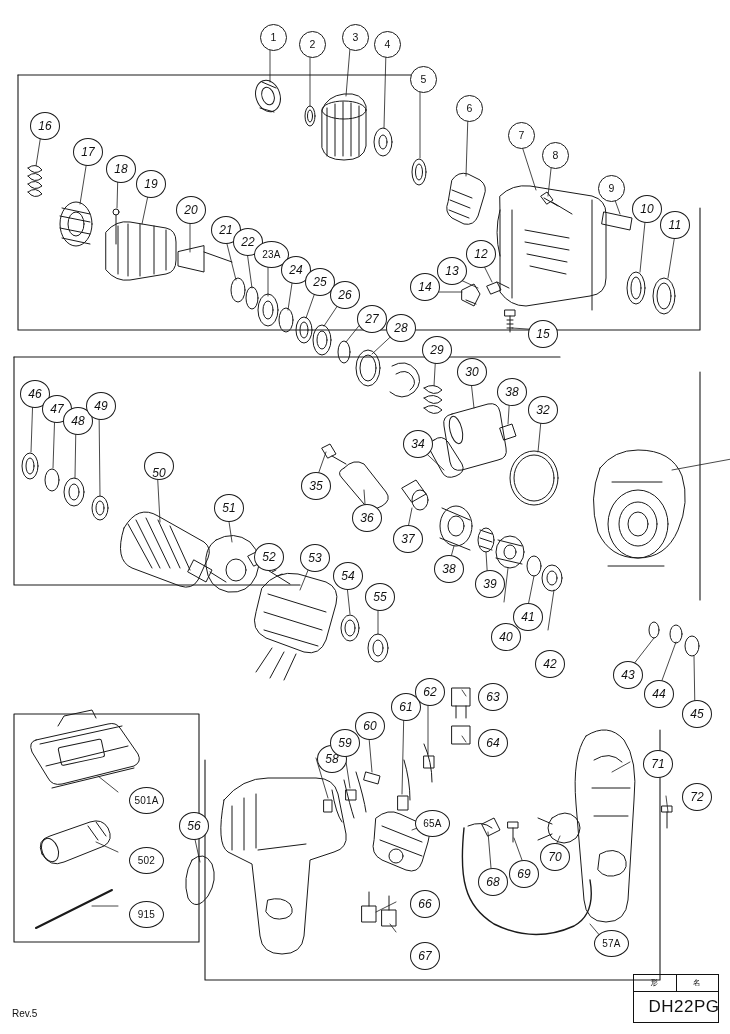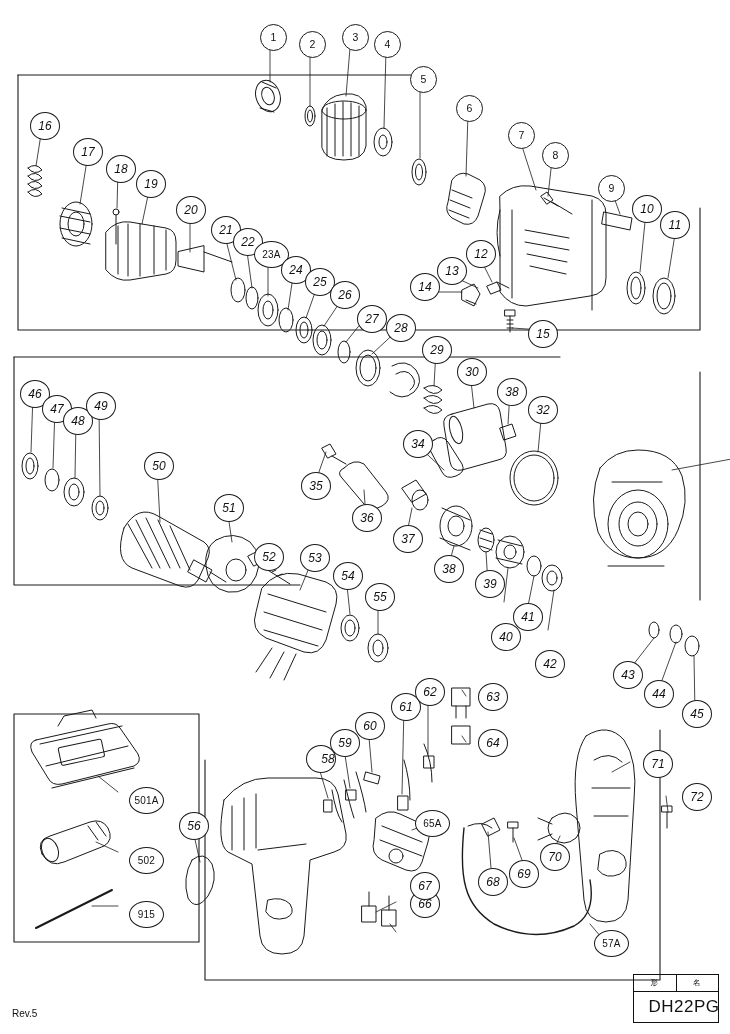--- a/index.html
+++ b/index.html
@@ -471,21 +471,21 @@
     </div>
     <div class="callout c-md" style="left: 42px; top: 395px;">
       <span>47</span>
     </div>
     <div class="callout c-md" style="left: 63px; top: 407px;">
       <span>48</span>
     </div>
     <div class="callout c-md" style="left: 86px; top: 392px;">
       <span>49</span>
     </div>
-    <div class="callout c-md" style="left: 144px; top: 452px;">
+    <div class="callout c-md" style="left: 144px; top: 452px; align-items: flex-end;">
       <span>50</span>
     </div>
     <div class="callout c-md" style="left: 214px; top: 494px;">
       <span>51</span>
     </div>
     <div class="callout c-md" style="left: 254px; top: 543px;">
       <span>52</span>
     </div>
     <div class="callout c-md" style="left: 300px; top: 544px;">
       <span>53</span>
@@ -495,21 +495,21 @@
     </div>
     <div class="callout c-md" style="left: 365px; top: 583px;">
       <span>55</span>
     </div>
     <div class="callout c-md" style="left: 179px; top: 812px;">
       <span>56</span>
     </div>
     <div class="callout c-lg" style="left: 594px; top: 930px;">
       <span>57A</span>
     </div>
-    <div class="callout c-md" style="left: 306px; top: 745px; justify-content: flex-end;">
+    <div class="callout c-md" style="left: 317px; top: 745px;">
       <span>58</span>
     </div>
     <div class="callout c-md" style="left: 330px; top: 729px;">
       <span>59</span>
     </div>
     <div class="callout c-md" style="left: 355px; top: 712px;">
       <span>60</span>
     </div>
     <div class="callout c-md" style="left: 391px; top: 693px;">
       <span>61</span>
@@ -522,21 +522,21 @@
     </div>
     <div class="callout c-md" style="left: 478px; top: 729px;">
       <span>64</span>
     </div>
     <div class="callout c-lg" style="left: 415px; top: 810px;">
       <span>65A</span>
     </div>
     <div class="callout c-md" style="left: 410px; top: 890px;">
       <span>66</span>
     </div>
-    <div class="callout c-md" style="left: 410px; top: 872px; align-items: center;">
+    <div class="callout c-md" style="left: 410px; top: 942px; align-items: center;">
       <span>67</span>
     </div>
     <div class="callout c-md" style="left: 478px; top: 868px;">
       <span>68</span>
     </div>
     <div class="callout c-md" style="left: 509px; top: 860px;">
       <span>69</span>
     </div>
     <div class="callout c-md" style="left: 540px; top: 843px;">
       <span>70</span>

